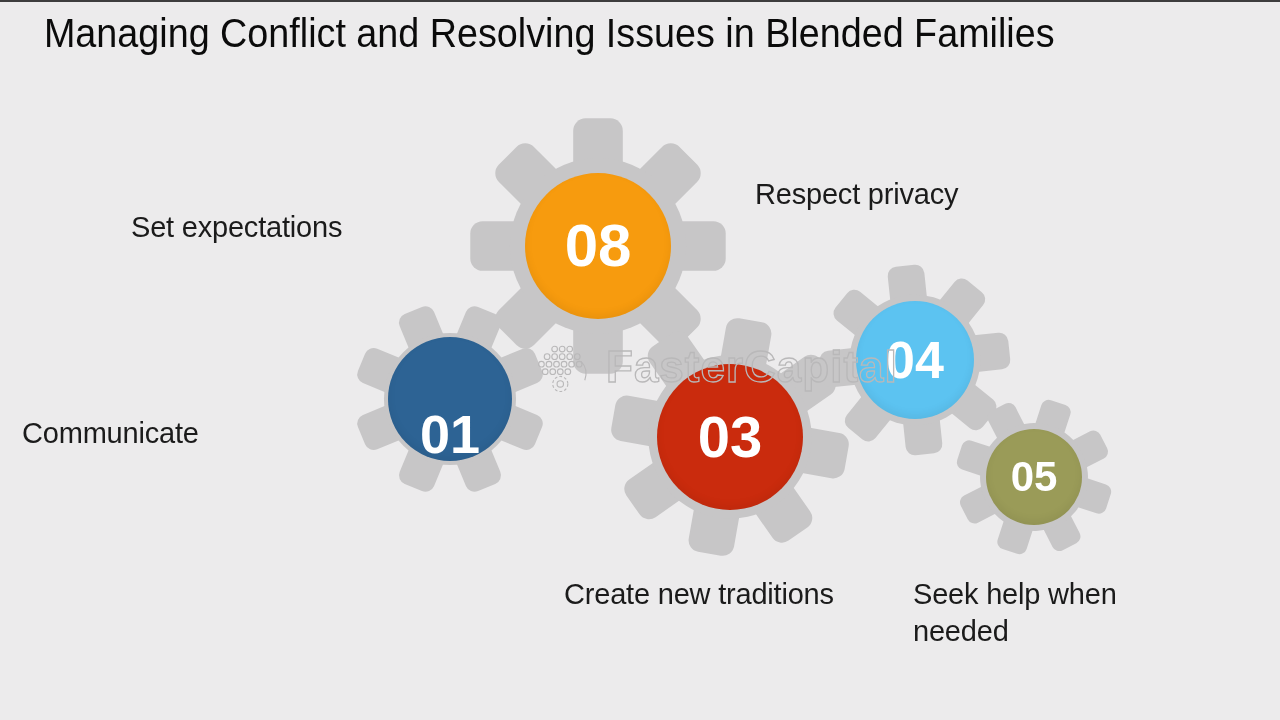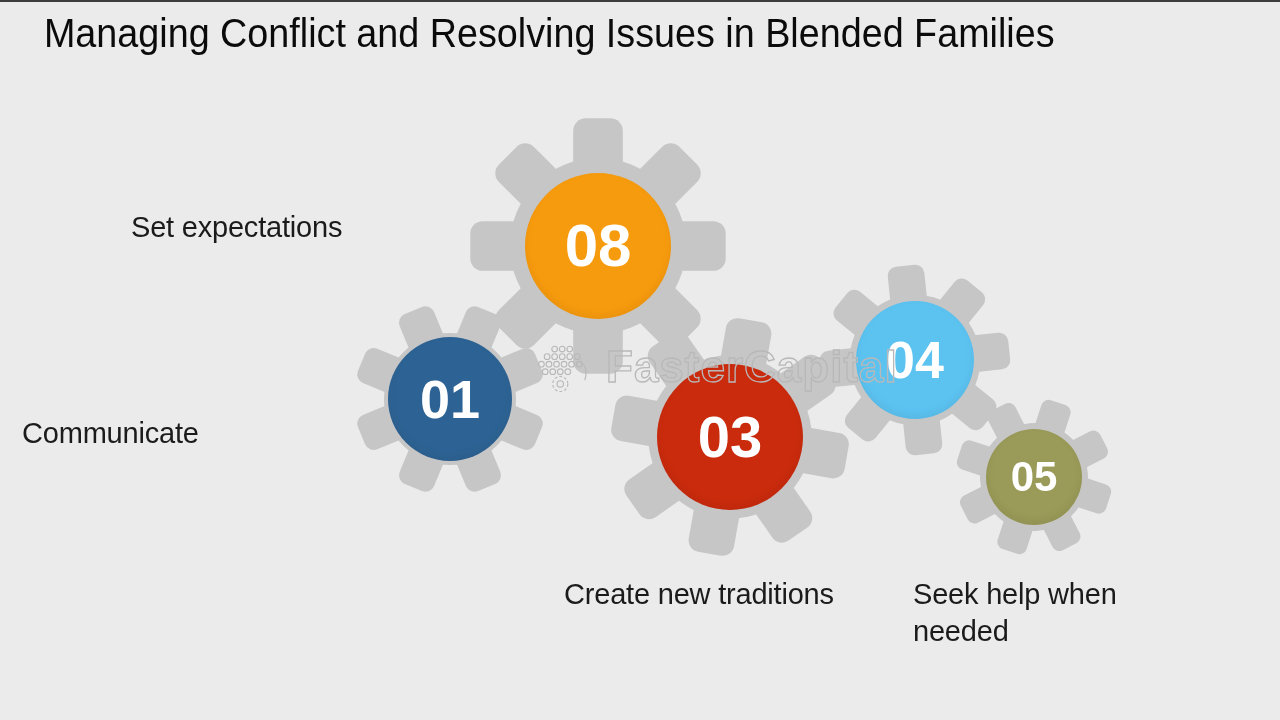--- a/index.html
+++ b/index.html
@@ -25,21 +25,21 @@
     position:absolute;font-size:29px;color:#1b1b1b;line-height:37px;z-index:40;
     letter-spacing:-0.2px;
   }
   #lbl-communicate{left:22px;top:387px;margin-top:28px;}
   #lbl-set-expectations{left:131px;top:209px;}
   #lbl-respect-privacy{left:755px;top:176px;}
   #lbl-create-new-traditions{left:564px;top:576px;}
   #lbl-seek-help{left:913px;top:576px;width:245px;}
   
   #gear-01{left:357px;top:306px;width:186px;height:186px;}
-  #gear-01 .badge{width:124px;height:124px;} #gear-01 .num{font-size:54px;}
+  #gear-01 .badge{width:124px;height:124px;align-items:flex-end;} #gear-01 .num{font-size:54px;}
   #gear-02{left:474px;top:122px;width:248px;height:248px;}
   #gear-02 .badge{width:146px;height:146px;} #gear-02 .num{font-size:60px;}
   #gear-03{left:615px;top:322px;width:230px;height:230px;}
   #gear-03 .badge{width:146px;height:146px;} #gear-03 .num{font-size:58px;}
   #gear-04{left:823px;top:268px;width:184px;height:184px;}
   #gear-04 .badge{width:118px;height:118px;} #gear-04 .num{font-size:52px;}
   #gear-05{left:958px;top:401px;width:152px;height:152px;}
   #gear-05 .badge{width:96px;height:96px;} #gear-05 .num{font-size:42px;}
   .watermark{
     position:absolute;left:532px;top:308px;height:62px;display:flex;align-items:center;gap:8px;
@@ -144,16 +144,17 @@
         <circle cx="38" cy="35" r="3"></circle>
       <circle cx="30" cy="48" r="8" stroke-dasharray="3 2.2"></circle>
       <circle cx="30" cy="48" r="3.4"></circle>
       <path d="M52 24 q8 8 4 20"></path>
     </svg>
     <span class="wm-text">FasterCapital</span>
   </div>
 
   <div class="label" id="lbl-set-expectations">Set expectations</div>
   <div class="label" id="lbl-communicate">Communicate</div>
+  <div class="label" id="lbl-respect-privacy">Respect privacy</div>
   <div class="label" id="lbl-create-new-traditions">Create new traditions</div>
   <div class="label" id="lbl-seek-help">Seek help when needed</div>
 
 </div>
 
 </body></html>

